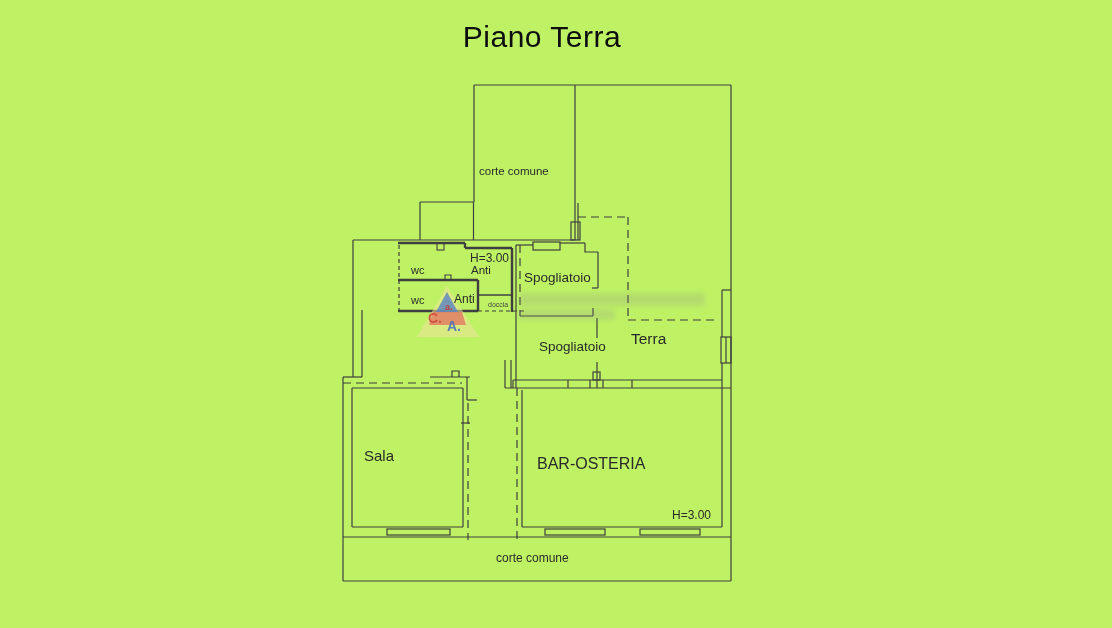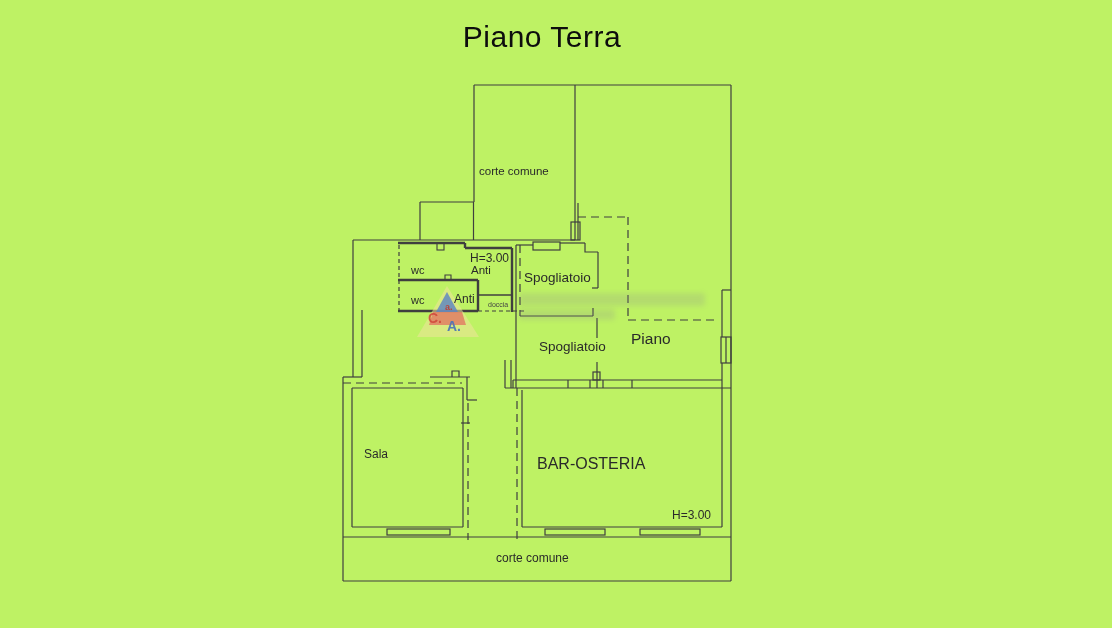--- a/index.html
+++ b/index.html
@@ -16,21 +16,21 @@
   .lbl-corte-top   {left:479px;top:165px;font-size:11.5px;}
   .lbl-h-upper     {left:470px;top:251px;font-size:12px;}
   .lbl-anti-upper  {left:471px;top:264px;font-size:11.5px;}
   .lbl-wc-upper    {left:411px;top:264px;font-size:11px;}
   .lbl-wc-lower    {left:411px;top:294px;font-size:11px;}
   .lbl-anti-lower  {left:454px;top:292px;font-size:12px;}
   .lbl-doccia      {left:488px;top:301px;font-size:7px;color:#444;}
   .lbl-spogliatoio {left:524px;top:270px;font-size:13.5px;}
   .lbl-sguatteria  {left:539px;top:339px;font-size:13.5px;}
   .lbl-cucina      {left:631px;top:330px;font-size:15.5px;}
-  .lbl-sala        {left:364px;top:447px;font-size:12px;}
+  .lbl-sala        {left:364px;top:447px;font-size:15px;}
   .lbl-bar         {left:537px;top:455px;font-size:16px;}
   .lbl-h-lower     {left:672px;top:508px;font-size:12px;}
   .lbl-corte-bot   {left:496px;top:551px;font-size:12px;}
   
   .wm-letter{position:absolute;font-weight:bold;opacity:0.9;}
   .wm-a    {left:445px;top:302px;font-size:9px; color:#c03a2b;}
   .wm-c    {left:428px;top:310px;font-size:14px;color:#d14b3c;}
   .wm-A    {left:447px;top:318px;font-size:14px;color:#4a74b8;}
   .wm-blur{position:absolute;background:#8f8f8f;opacity:0.22;filter:blur(2.5px);border-radius:2px;}
   .wm-blur1{left:519px;top:293px;width:186px;height:13px;}
@@ -155,21 +155,21 @@
 
   <div class="lbl lbl-corte-top">corte comune</div>
   <div class="lbl lbl-h-upper">H=3.00</div>
   <div class="lbl lbl-wc-upper">wc</div>
   <div class="lbl lbl-anti-upper">Anti</div>
   <div class="lbl lbl-wc-lower">wc</div>
   <div class="lbl lbl-anti-lower">Anti</div>
   <div class="lbl lbl-doccia">doccia</div>
   <div class="lbl lbl-spogliatoio">Spogliatoio</div>
   <div class="lbl lbl-sguatteria">Spogliatoio</div>
-  <div class="lbl lbl-cucina">Piano</div>
+  <div class="lbl lbl-cucina">Terra</div>
   <div class="lbl lbl-sala">Sala</div>
   <div class="lbl lbl-bar">BAR-OSTERIA</div>
   <div class="lbl lbl-h-lower">H=3.00</div>
   <div class="lbl lbl-corte-bot">corte comune</div>
 
   <div class="wm-letter wm-a">a.</div>
   <div class="wm-letter wm-c">C.</div>
   <div class="wm-letter wm-A">A.</div>
   <div class="wm-blur wm-blur1"></div>
   <div class="wm-blur wm-blur2"></div>

